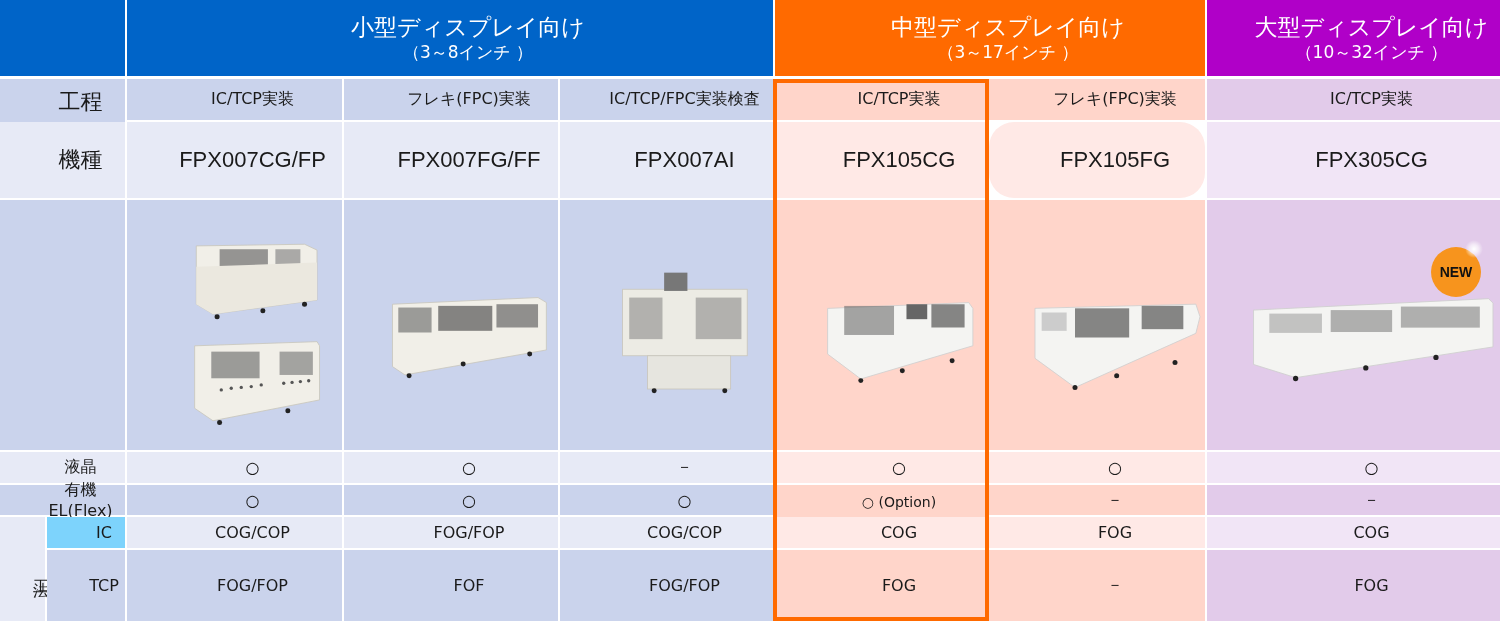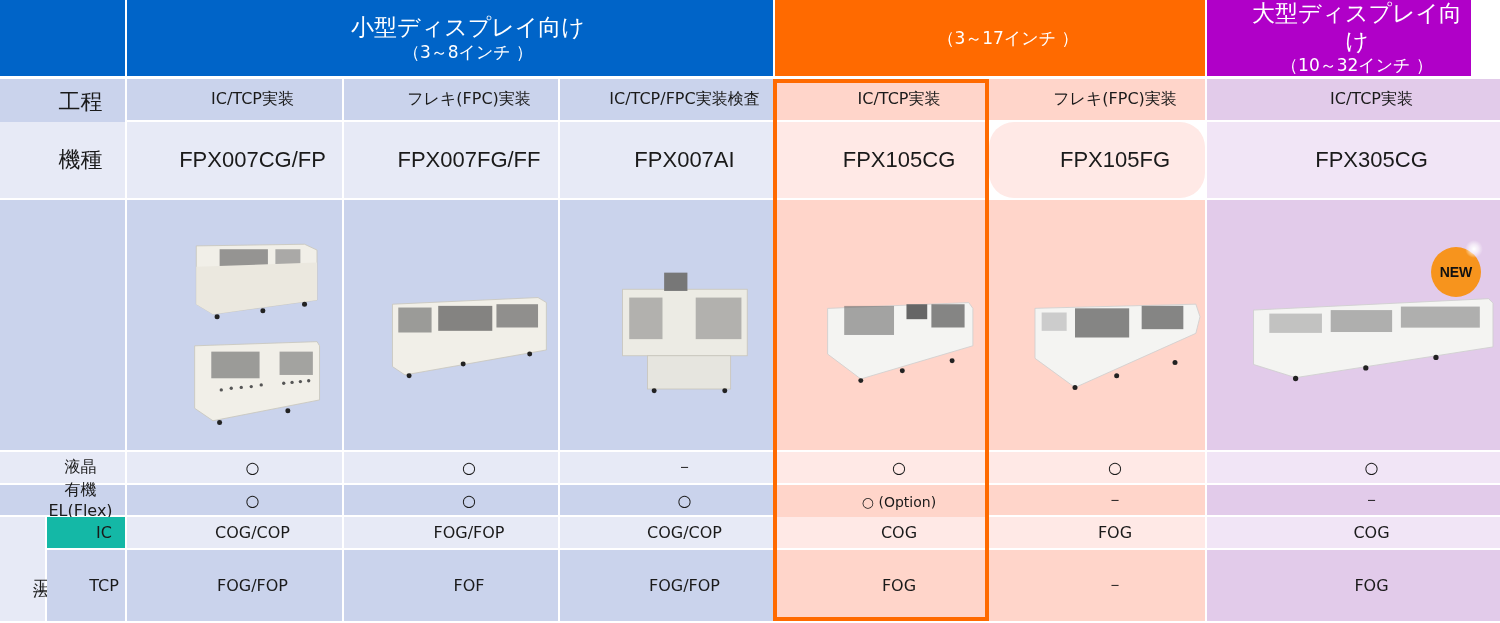--- a/index.html
+++ b/index.html
@@ -19,23 +19,24 @@
 </style>
 </head>
 <body>
 
 <div class="cell" style="left:0;top:0;width:125px;height:76px;background:#0064c8;"></div>
 <div class="cell hdr" style="left:127px;top:0;width:646px;height:76px;background:#0064c8;">
   <span class="t">小型ディスプレイ向け</span>
   <span class="s">（3～8インチ ）</span>
 </div>
 <div class="cell hdr" style="left:775px;top:0;width:430px;height:76px;background:#ff6a00;">
+  <span class="t">中型ディスプレイ向け</span>
   <span class="s">（3～17インチ ）</span>
 </div>
-<div class="cell hdr" style="left:1207px;top:0;width:264px;height:76px;background:#b000c8;">
+<div class="cell hdr" style="left:1207px;top:0;width:293px;height:76px;background:#b000c8;">
   <span class="t">大型ディスプレイ向け</span>
   <span class="s">（10～32インチ ）</span>
 </div>
 
 <div class="cell lbl" style="left:0;top:79px;width:125px;height:46px;background:#cad3ec;">工程</div>
 <div class="cell proc" style="left:127px;top:79px;width:215px;height:41px;background:#cad3ec;">IC/TCP実装</div>
 <div class="cell proc" style="left:344px;top:79px;width:214px;height:41px;background:#cad3ec;">フレキ(FPC)実装</div>
 <div class="cell proc" style="left:560px;top:79px;width:213px;height:41px;background:#cad3ec;">IC/TCP/FPC実装検査</div>
 <div class="cell proc" style="left:775px;top:79px;width:212px;height:41px;background:#ffd5ca;">IC/TCP実装</div>
 <div class="cell proc" style="left:989px;top:79px;width:216px;height:41px;background:#ffd5ca;">フレキ(FPC)実装</div>
@@ -154,21 +155,21 @@
 <div class="cell sym" style="left:344px;top:485px;width:214px;height:30px;background:#cad3ec;">○</div>
 <div class="cell sym" style="left:560px;top:485px;width:213px;height:30px;background:#cad3ec;">○</div>
 <div class="cell sym" style="left:775px;top:485px;width:212px;height:33px;background:#ffd5ca;font-size:14px;">○ (Option)</div>
 <div class="cell sym" style="left:989px;top:485px;width:216px;height:30px;background:#ffd5ca;">－</div>
 <div class="cell sym" style="left:1207px;top:485px;width:293px;height:30px;background:#e2cbea;">－</div>
 
 <div class="cell small" style="left:0;top:517px;width:45px;height:104px;background:#e7eaf6;writing-mode:vertical-rl;letter-spacing:2px;">
   <span style="writing-mode:vertical-rl;">工法</span>
 </div>
 
-<div class="cell small" style="left:47px;top:517px;width:78px;height:31px;background:#14b8a6;">IC</div>
+<div class="cell small" style="left:47px;top:517px;width:78px;height:31px;background:#7dd3fc;">IC</div>
 <div class="cell small" style="left:127px;top:517px;width:215px;height:31px;background:#e7eaf6;">COG/COP</div>
 <div class="cell small" style="left:344px;top:517px;width:214px;height:31px;background:#e7eaf6;">FOG/FOP</div>
 <div class="cell small" style="left:560px;top:517px;width:213px;height:31px;background:#e7eaf6;">COG/COP</div>
 <div class="cell small" style="left:775px;top:517px;width:212px;height:31px;background:#ffe9e6;">COG</div>
 <div class="cell small" style="left:989px;top:517px;width:216px;height:31px;background:#ffe9e6;">FOG</div>
 <div class="cell small" style="left:1207px;top:517px;width:293px;height:31px;background:#f1e5f6;">COG</div>
 
 <div class="cell small" style="left:47px;top:550px;width:78px;height:71px;background:#cad3ec;">TCP</div>
 <div class="cell small" style="left:127px;top:550px;width:215px;height:71px;background:#cad3ec;">FOG/FOP</div>
 <div class="cell small" style="left:344px;top:550px;width:214px;height:71px;background:#cad3ec;">FOF</div>

